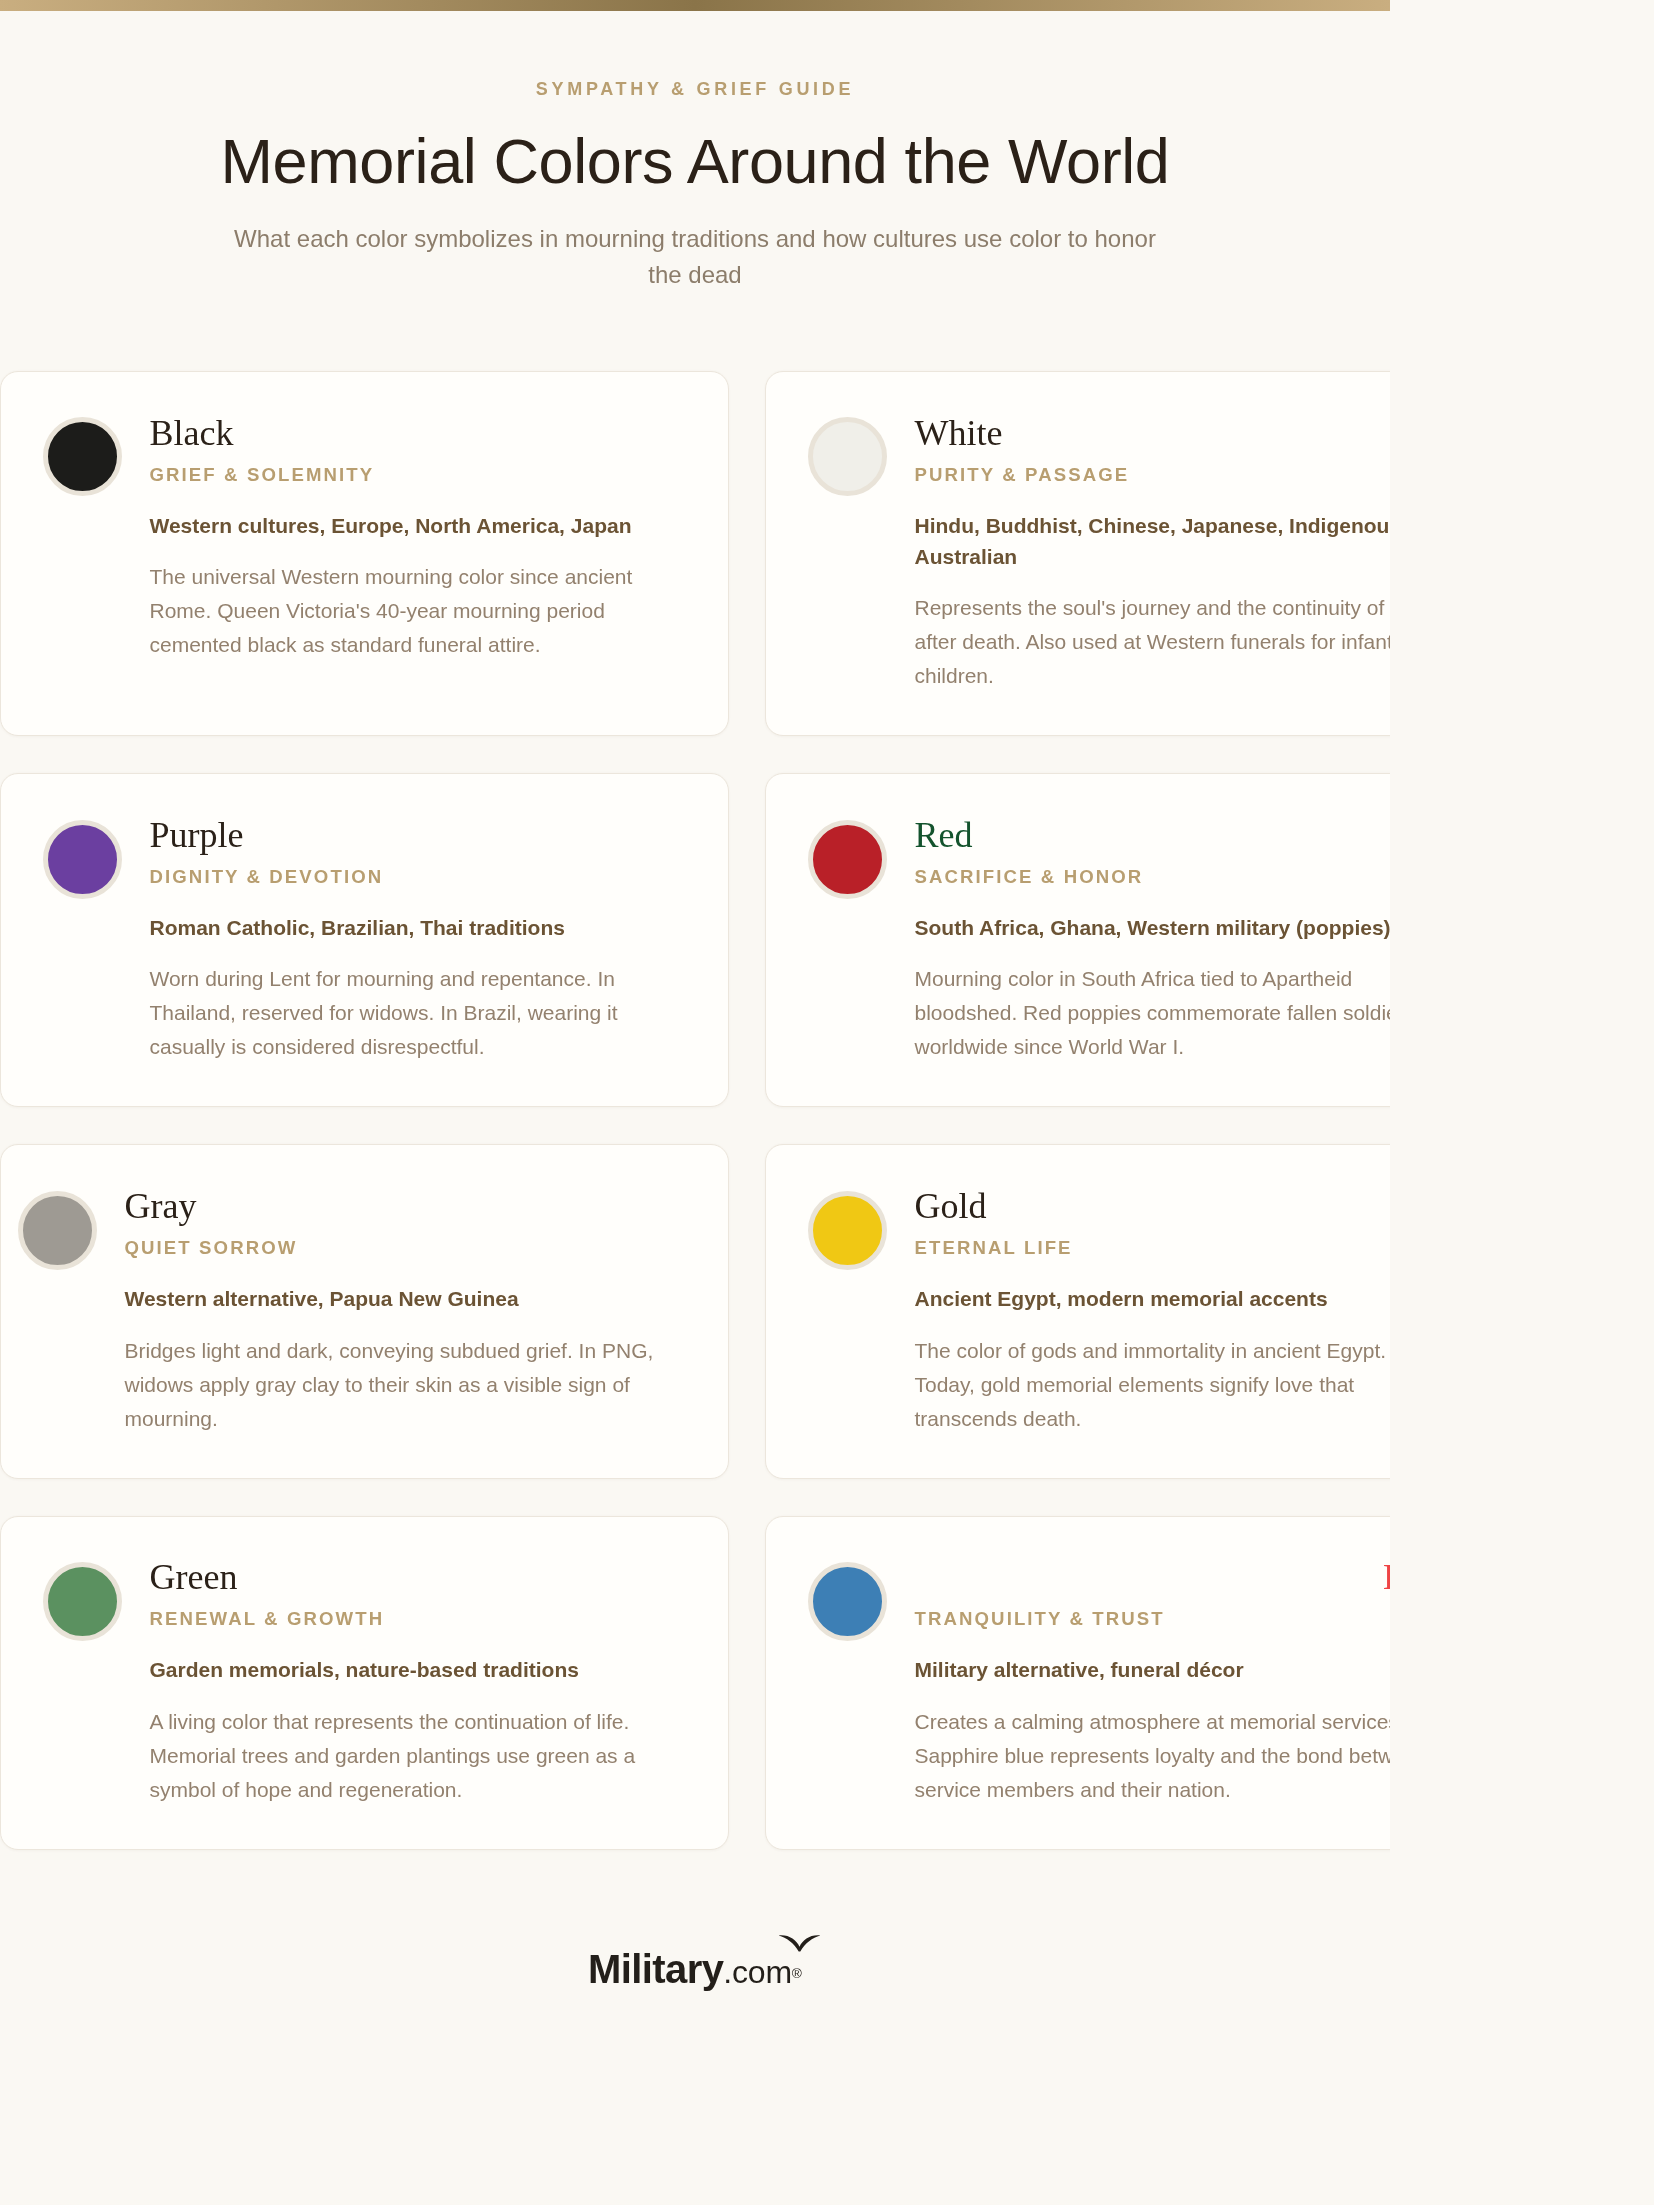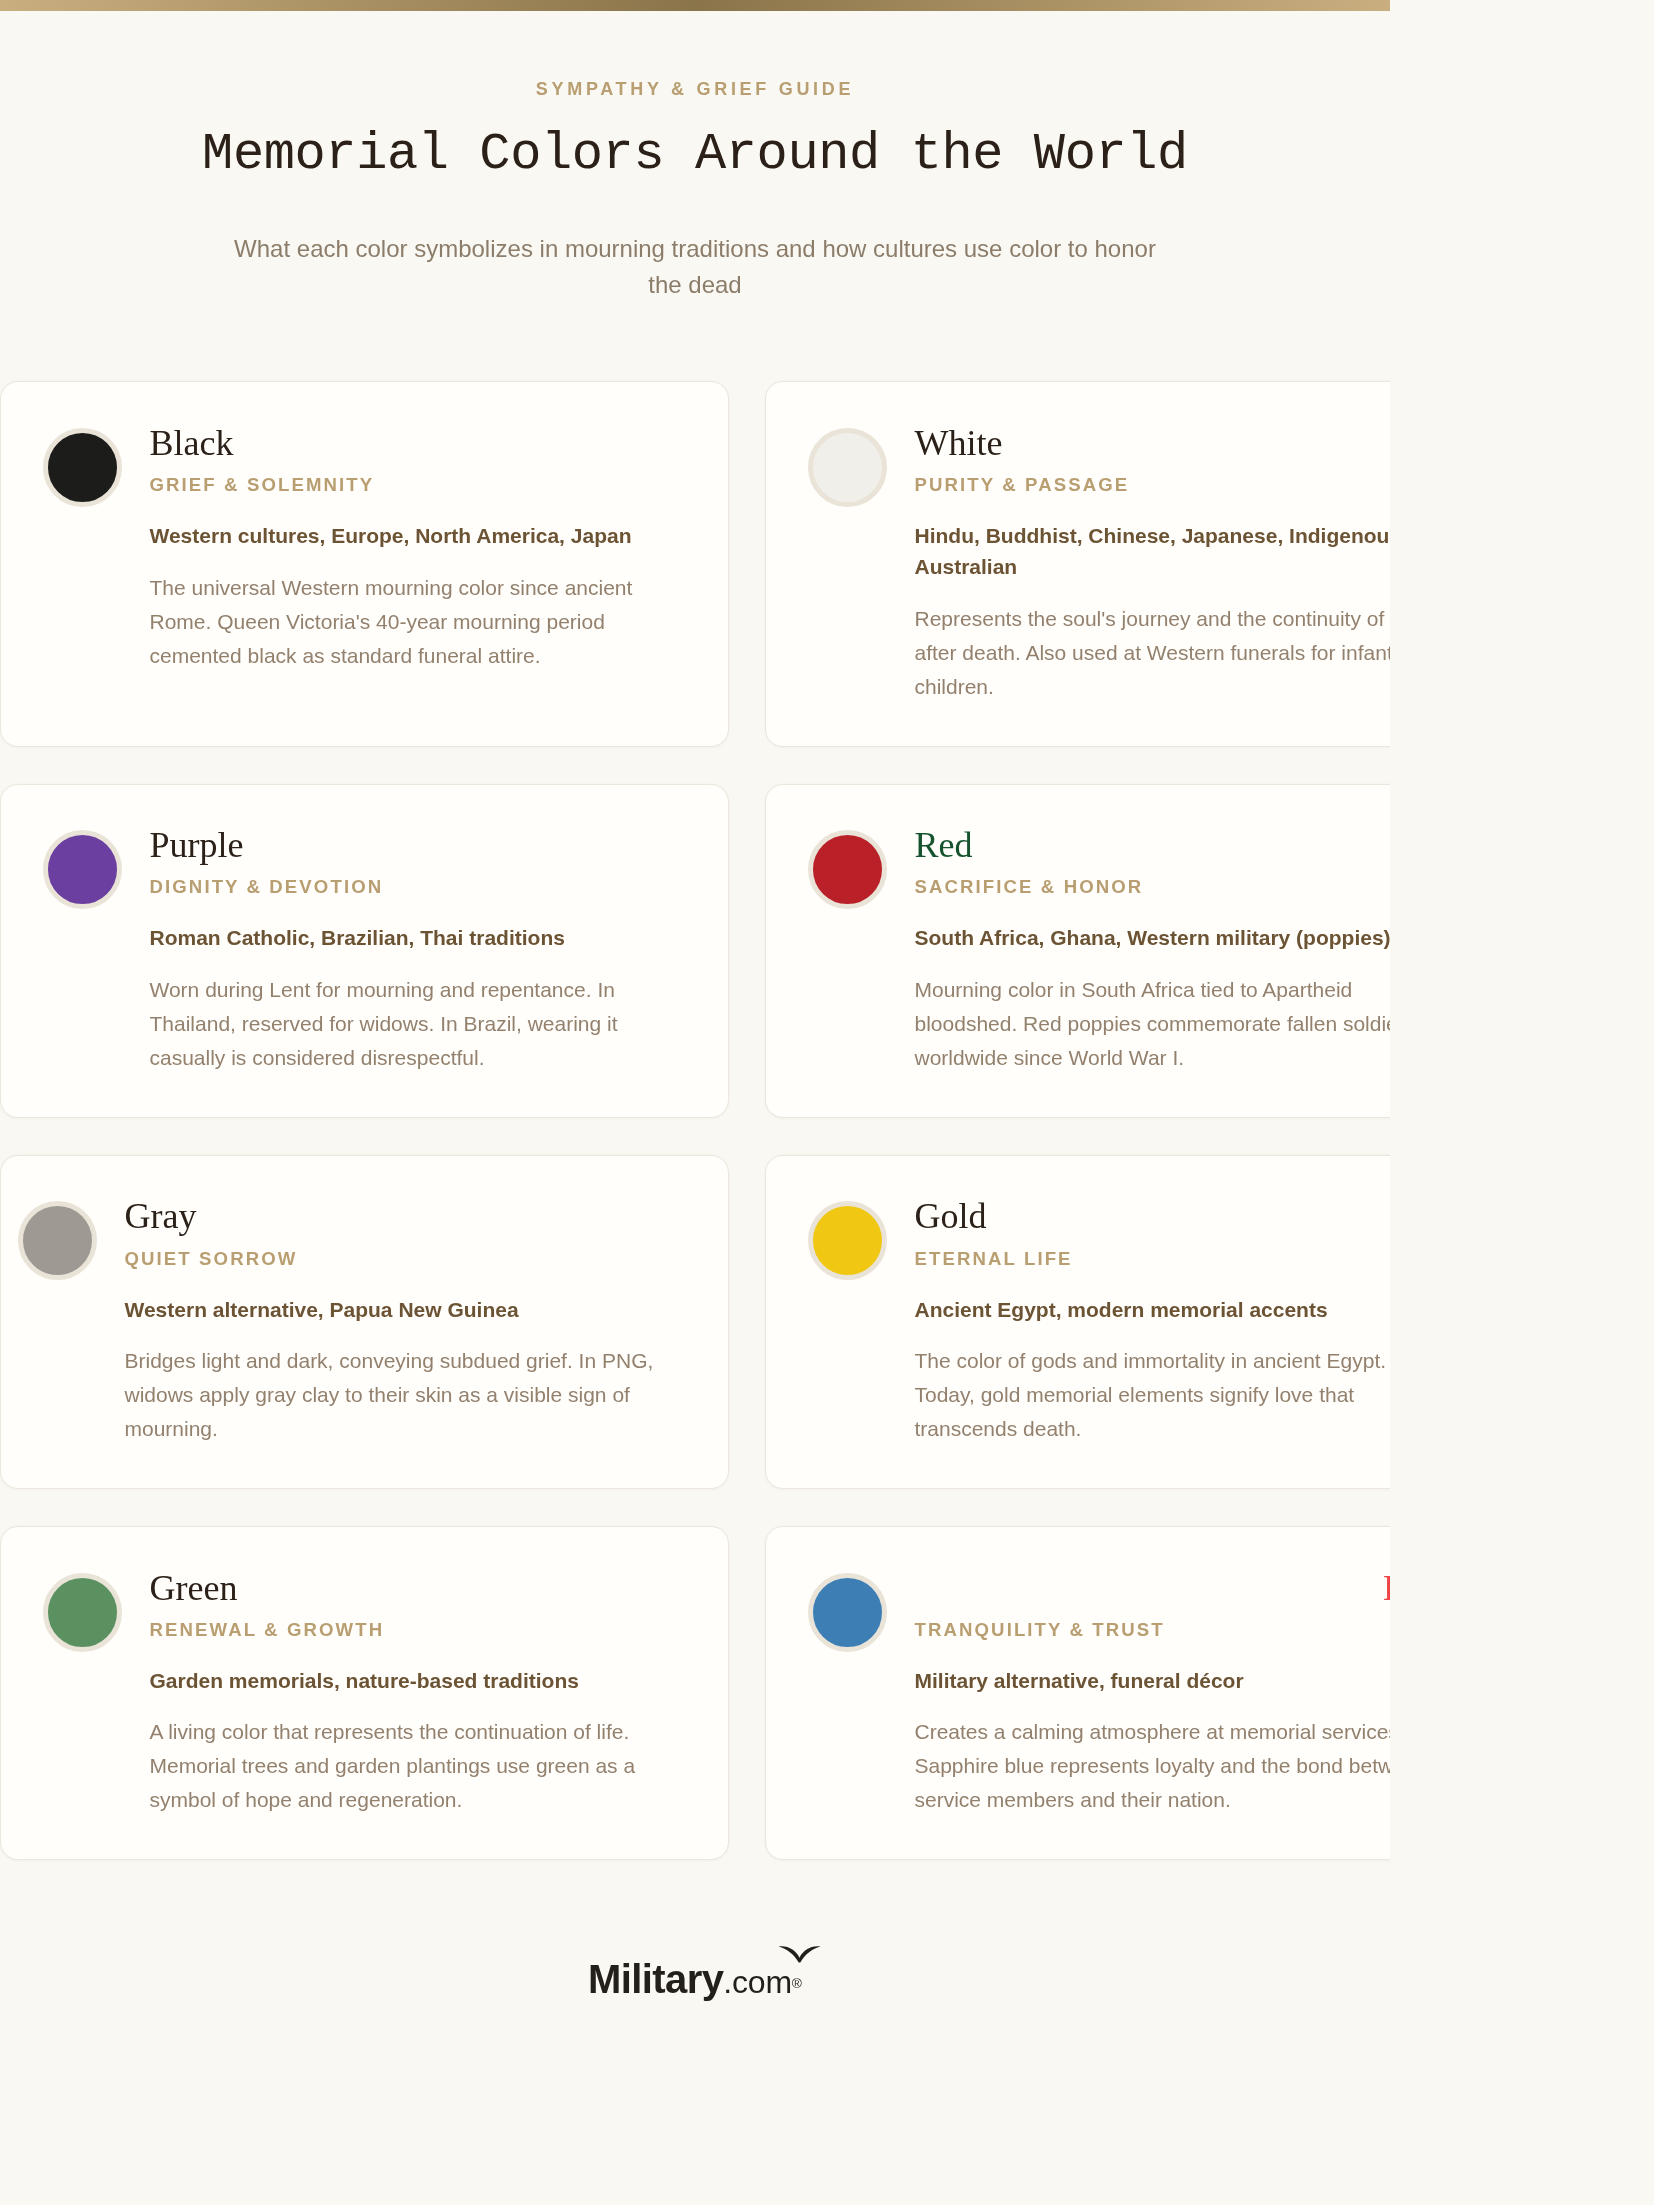--- a/index.html
+++ b/index.html
@@ -46,27 +46,27 @@
     font-family: "Liberation Sans", sans-serif;
     font-size: 18px;
     font-weight: bold;
     letter-spacing: 3.7px;
     color: #b89e70;
     text-transform: uppercase;
     margin-bottom: 27.5px;
   }
 
   .page-title {
-    font-family: Liberation Mono, monospace;
-    font-size: 52px;
+    font-family: Liberation Sans, sans-serif;
+    font-size: 63px;
     font-weight: normal;
     letter-spacing: -0.4px;
     color: #2b2118;
     line-height: 1.05;
-    margin-bottom: 49px;
+    margin-bottom: 27px;
   }
 
   .page-subtitle {
     font-family: "Liberation Sans", sans-serif;
     font-size: 24px;
     font-weight: normal;
     color: #8c7d6b;
     line-height: 1.5;
     max-width: 961px;
     margin: 0 auto;

